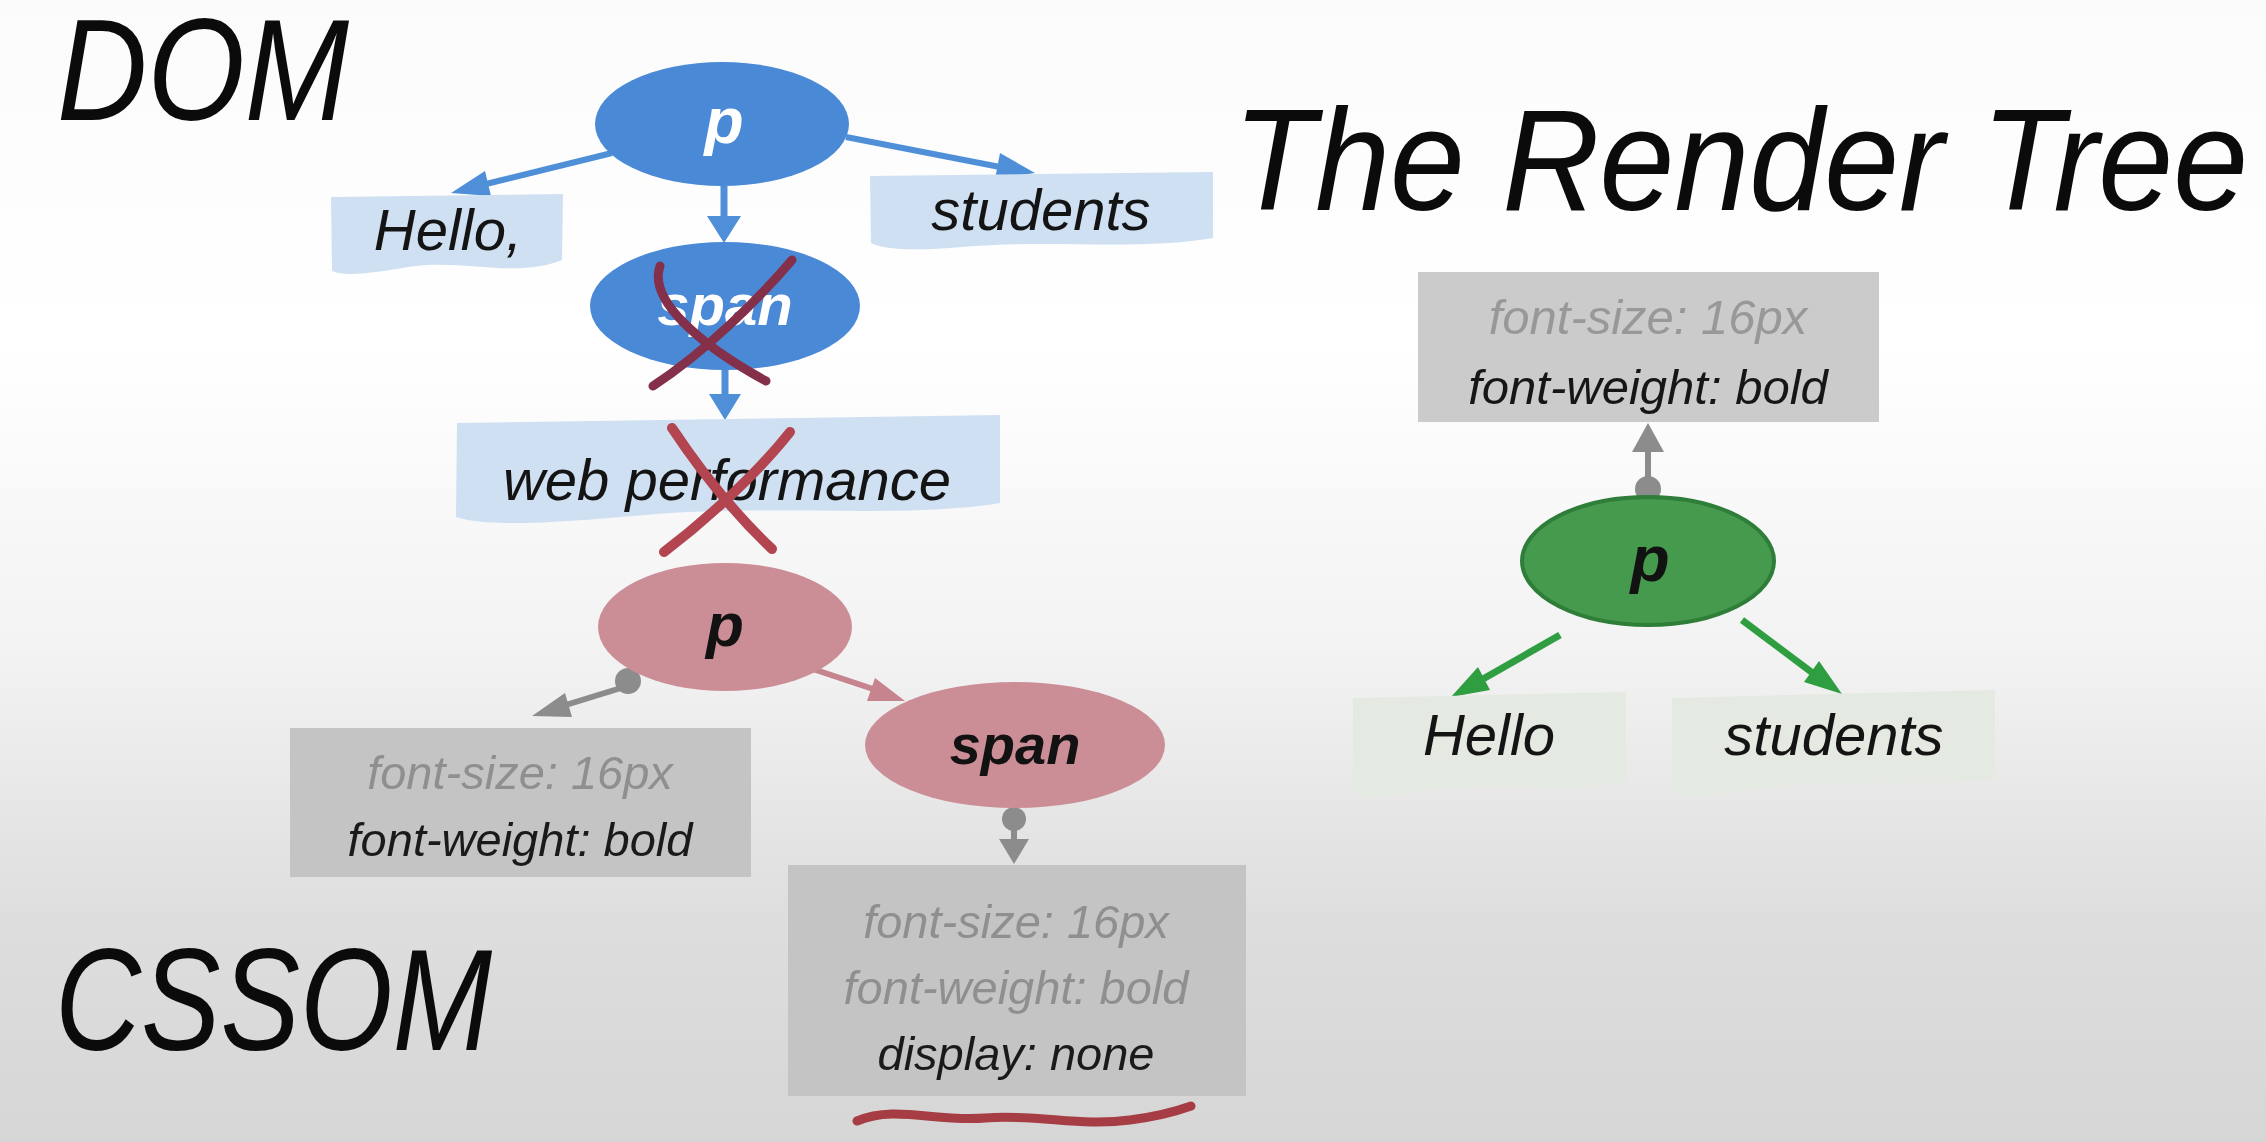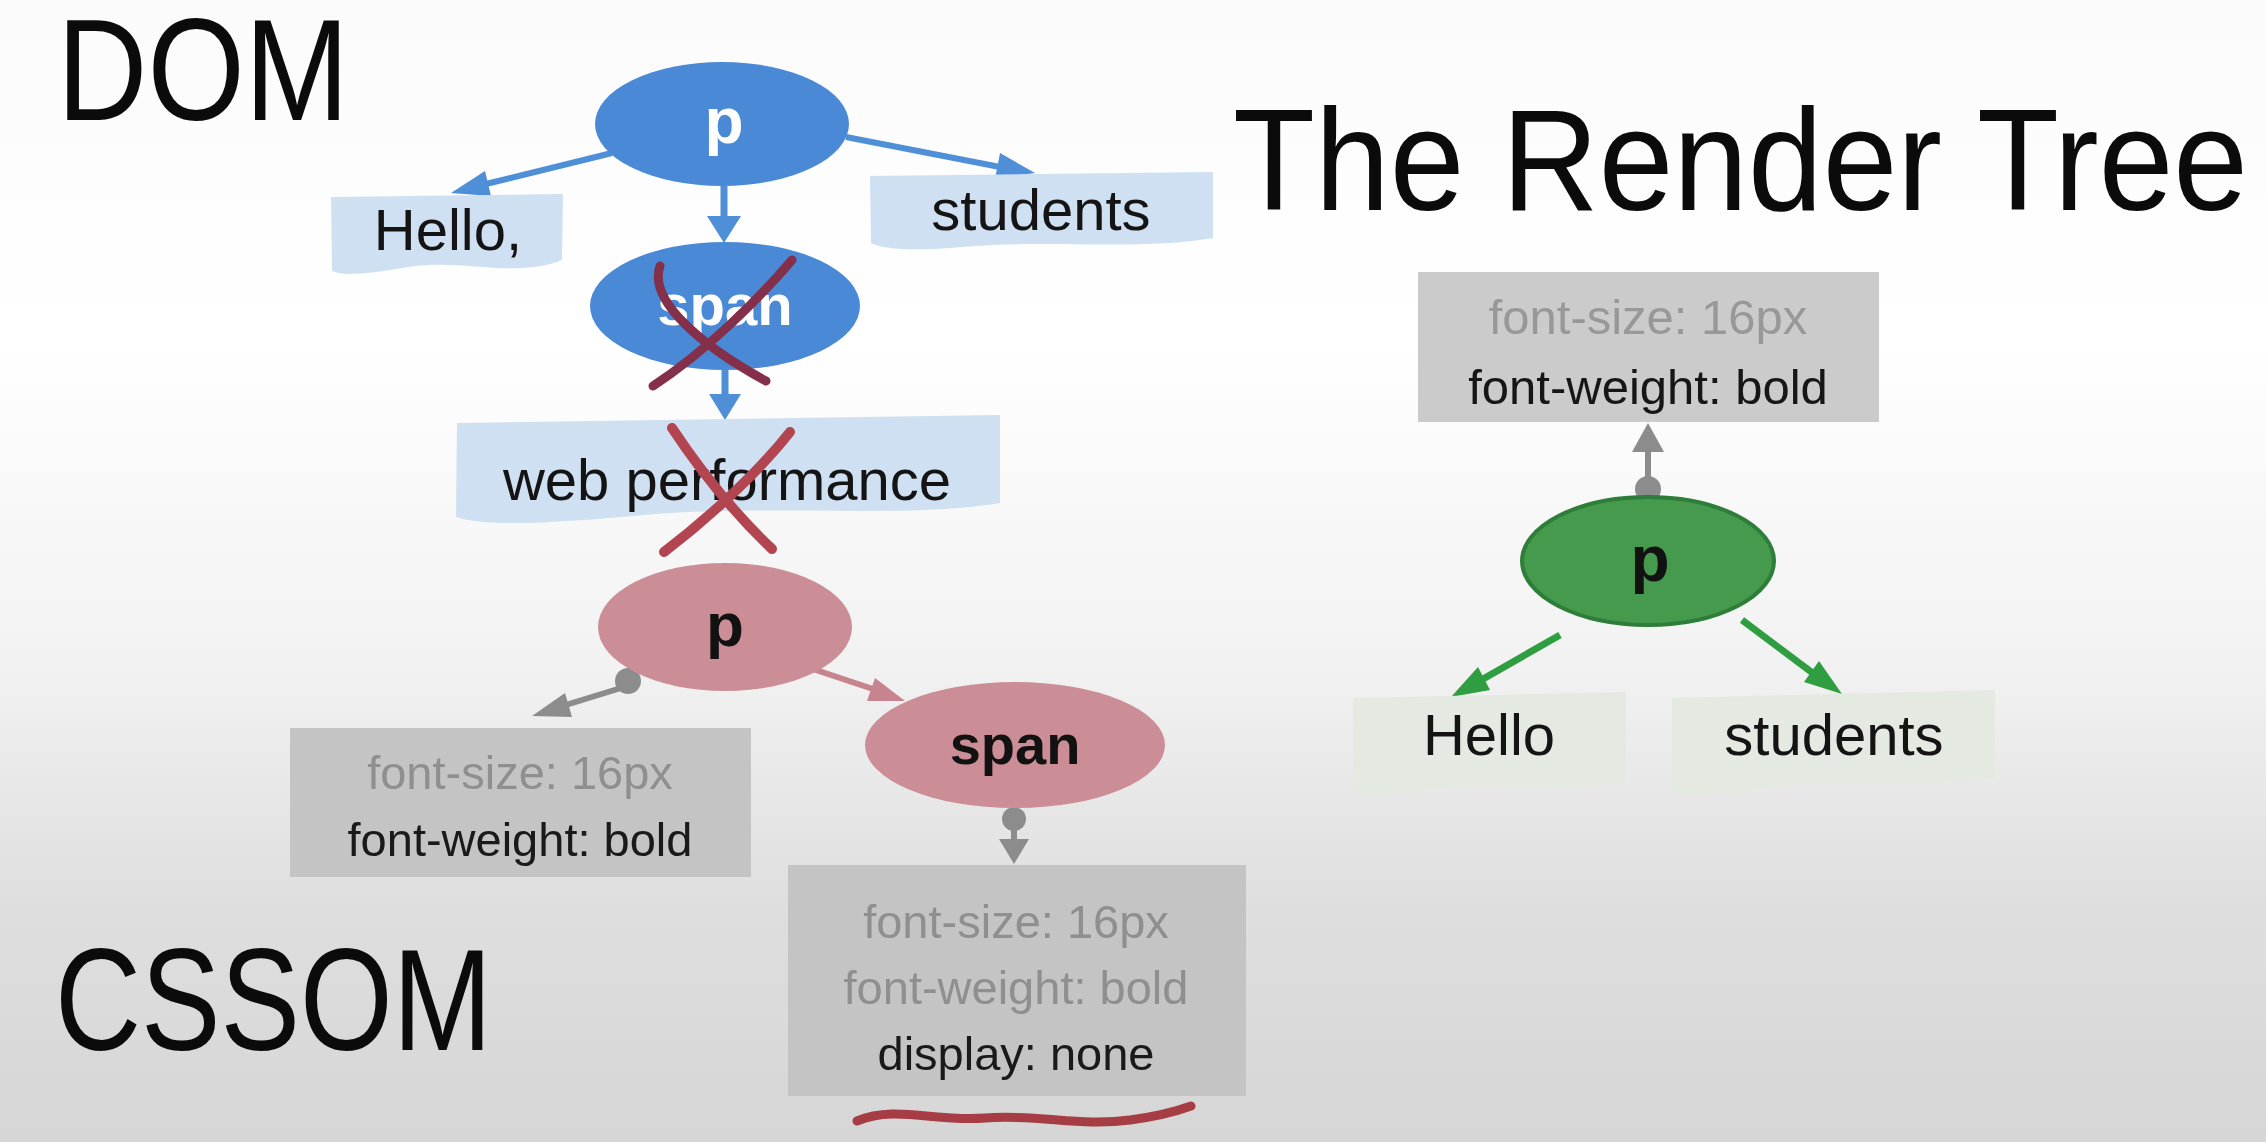--- a/index.html
+++ b/index.html
@@ -11,20 +11,21 @@
     height: 1142px;
     overflow: hidden;
     background: linear-gradient(180deg, #fbfbfb 0%, #ffffff 30%, #f2f2f2 58%, #dedede 80%, #d6d6d6 100%);
     font-family: "Liberation Sans", sans-serif;
   }
   #stage {
     position: absolute;
     left: 0; top: 0;
     width: 2238px;
     height: 1142px;
+    font-style: italic;
   }
   svg text {
     font-family: "Liberation Sans", sans-serif;
     fill: #111111;
   }
   .h1 { font-size: 145px; fill: #0b0b0b; }
   .node-label-light { font-weight: bold; fill: #ffffff; }
   .node-label-dark  { font-weight: bold; fill: #121212; }
   .box-label { font-size: 58px; fill: #141414; }
   .rule-gray  { font-size: 47px; fill: #8f8f8f; }

